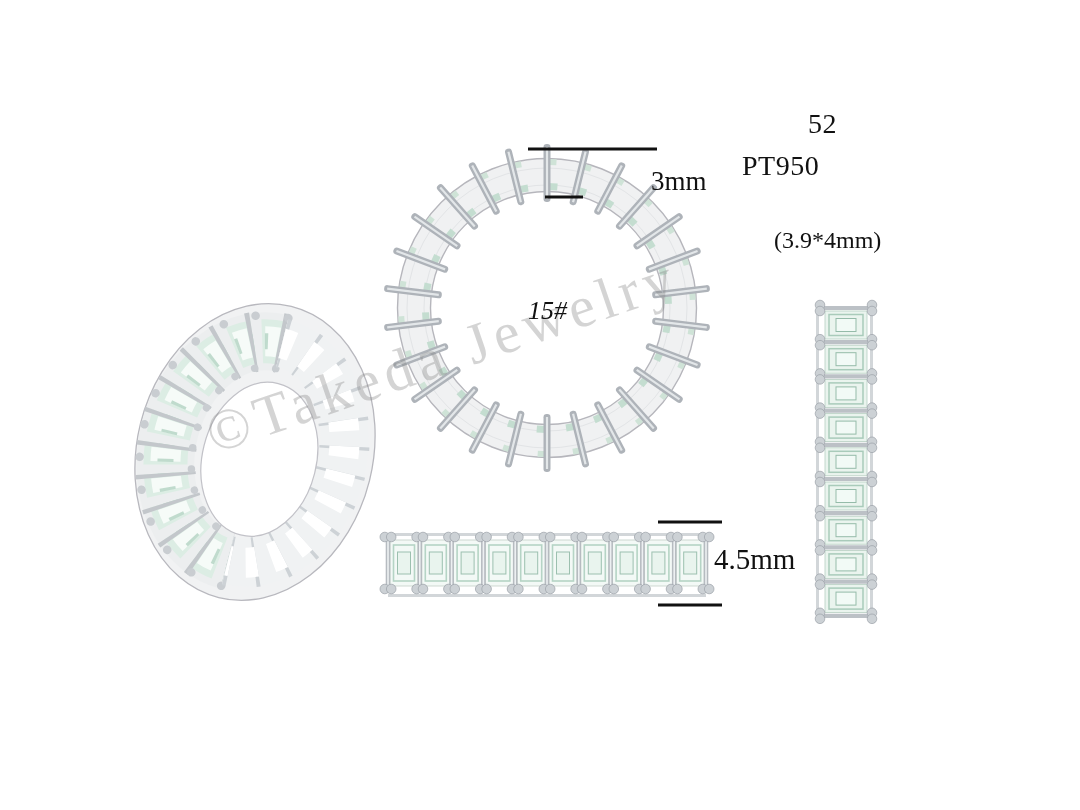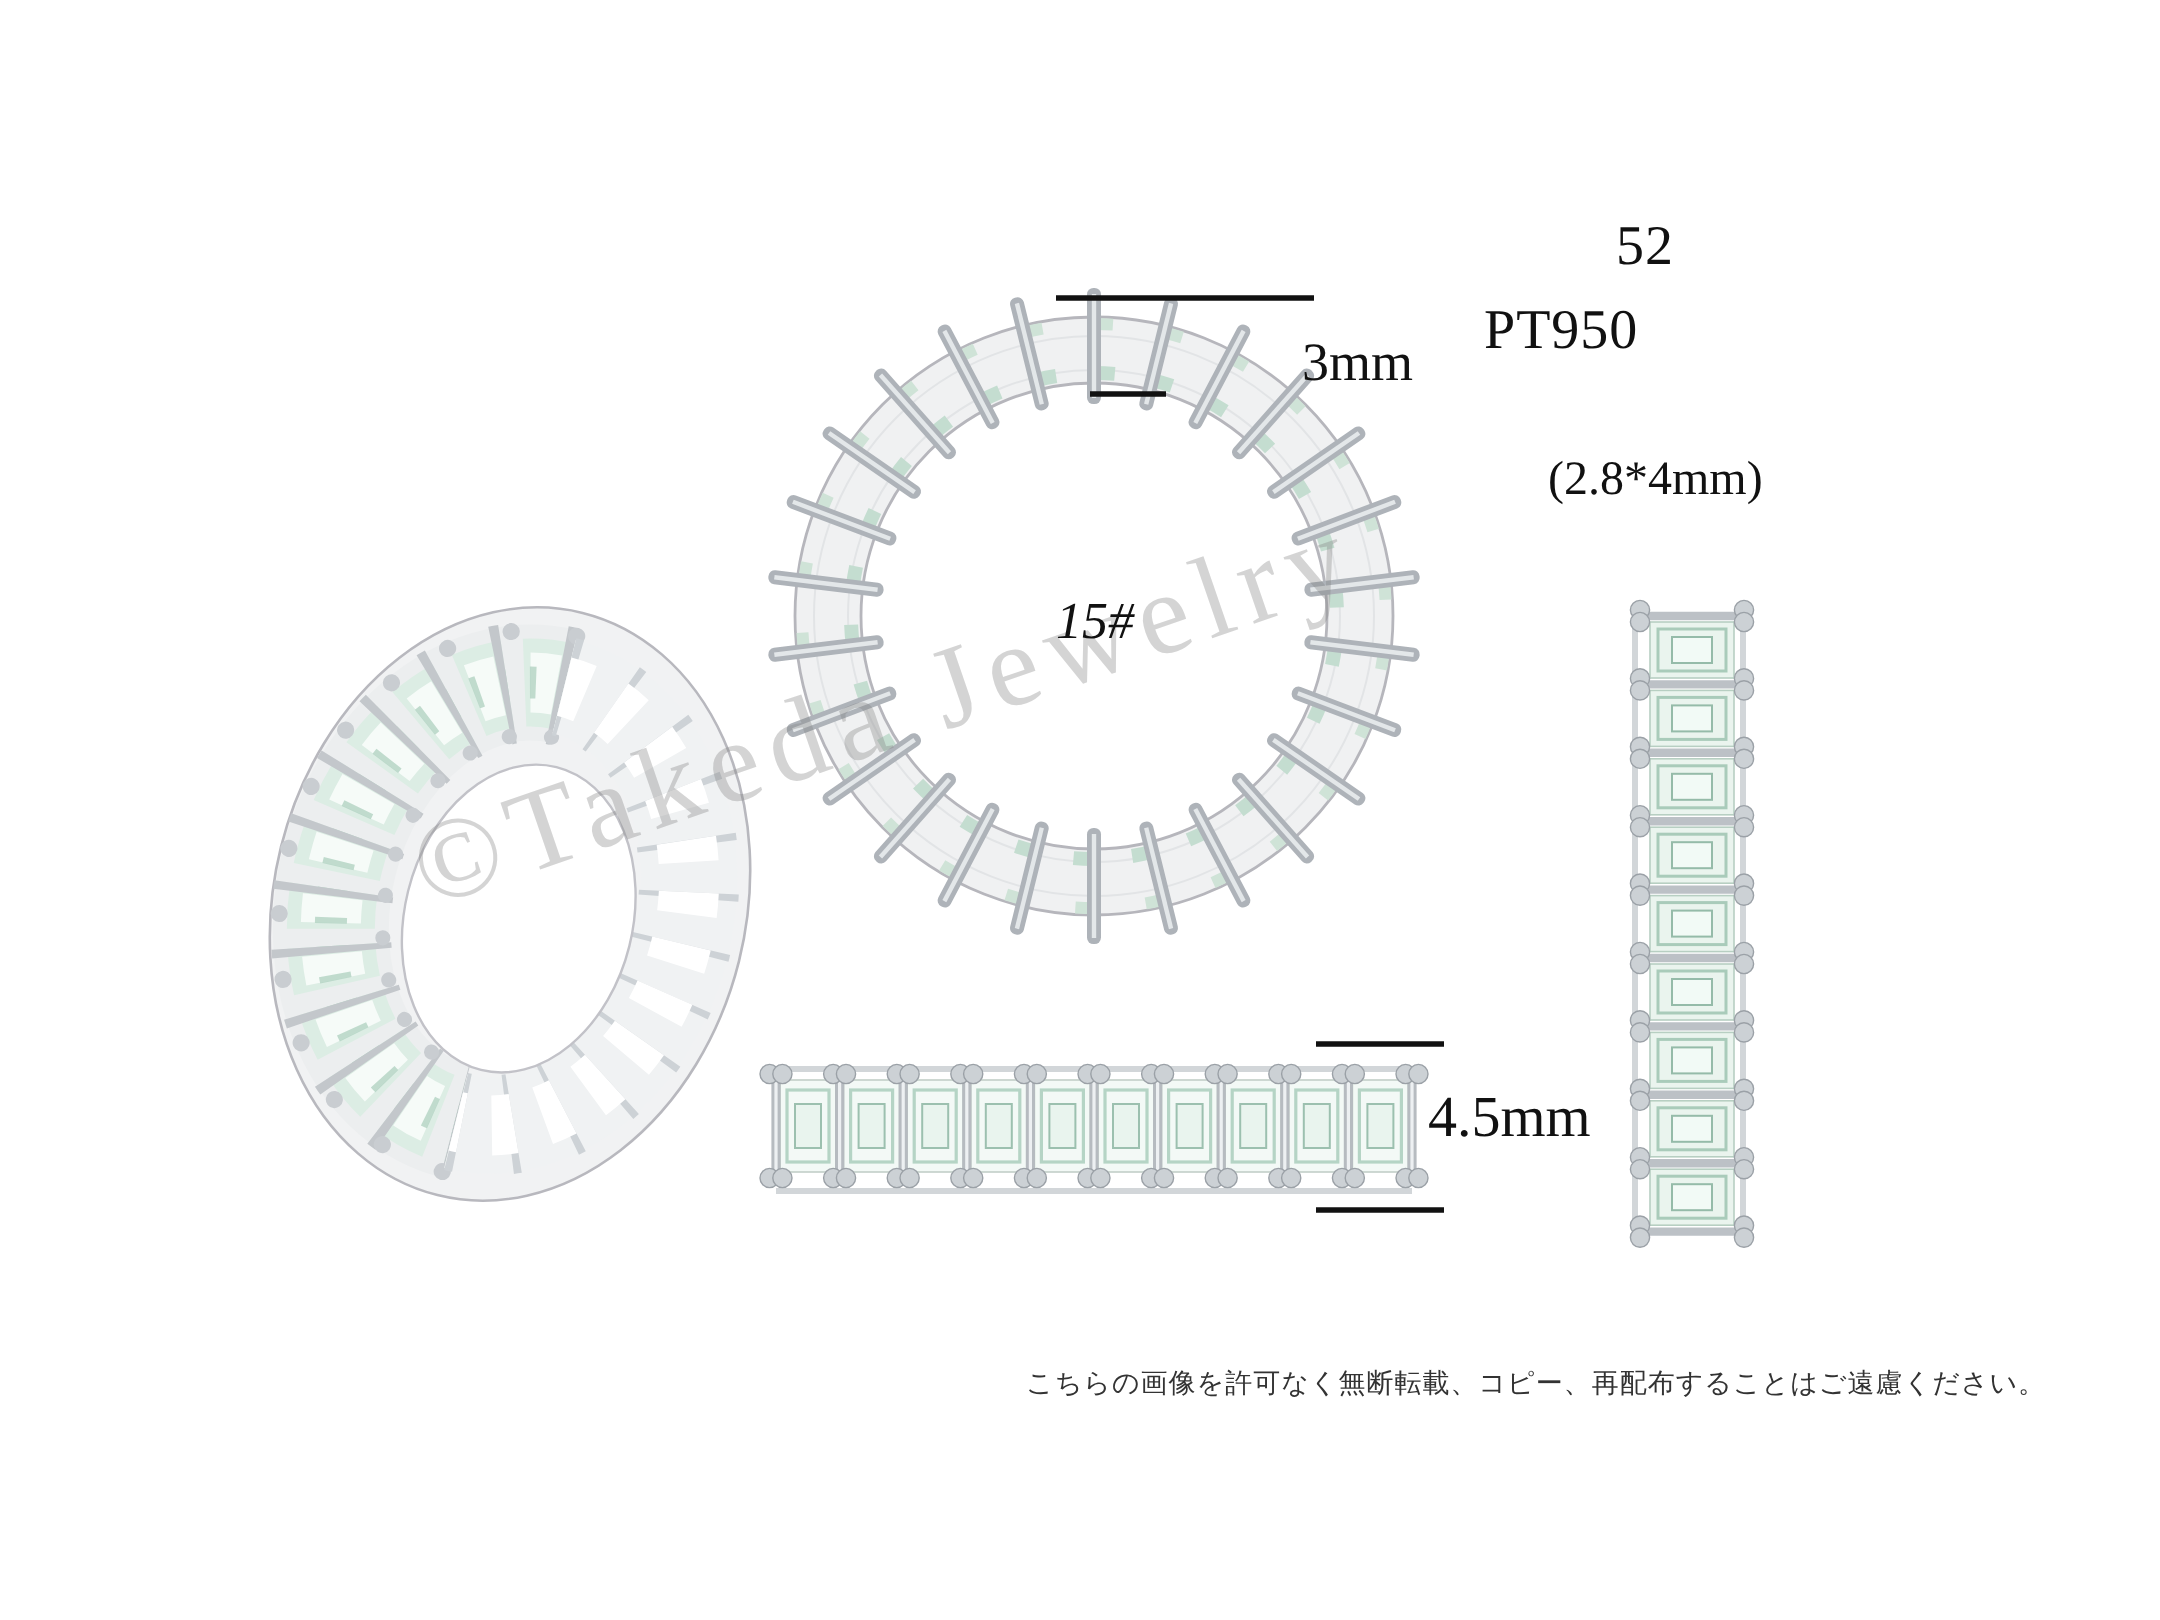--- a/index.html
+++ b/index.html
@@ -172,22 +172,21 @@
       <line x1="545" y1="197" x2="583" y2="197"></line>
       <line x1="658" y1="522" x2="722" y2="522"></line>
       <line x1="658" y1="605" x2="722" y2="605"></line>
     </g>
   </svg>
 
   <div class="abs watermark">©Takeda Jewelry</div>
 
   <div class="abs spec" style="left:808px;top:110px;">52</div>
   <div class="abs spec" style="left:742px;top:152px;">PT950</div>
-  <div class="abs spec-small" style="left:774px;top:228px;">(2.8*4mm)</div>
+  <div class="abs spec-small" style="left:774px;top:228px;">(3.9*4mm)</div>
 
   <div class="abs dim" style="left:651px;top:168px;">3mm</div>
   <div class="abs dim-big" style="left:714px;top:545px;text-align:right;">4.5mm</div>
 
   <div class="abs ringsize" style="left:528px;top:298px;">15#</div>
 
-  <div class="abs footer">こちらの画像を許可なく無断転載、コピー、再配布することはご遠慮ください。</div>
 
 </div>
 
 </body></html>

